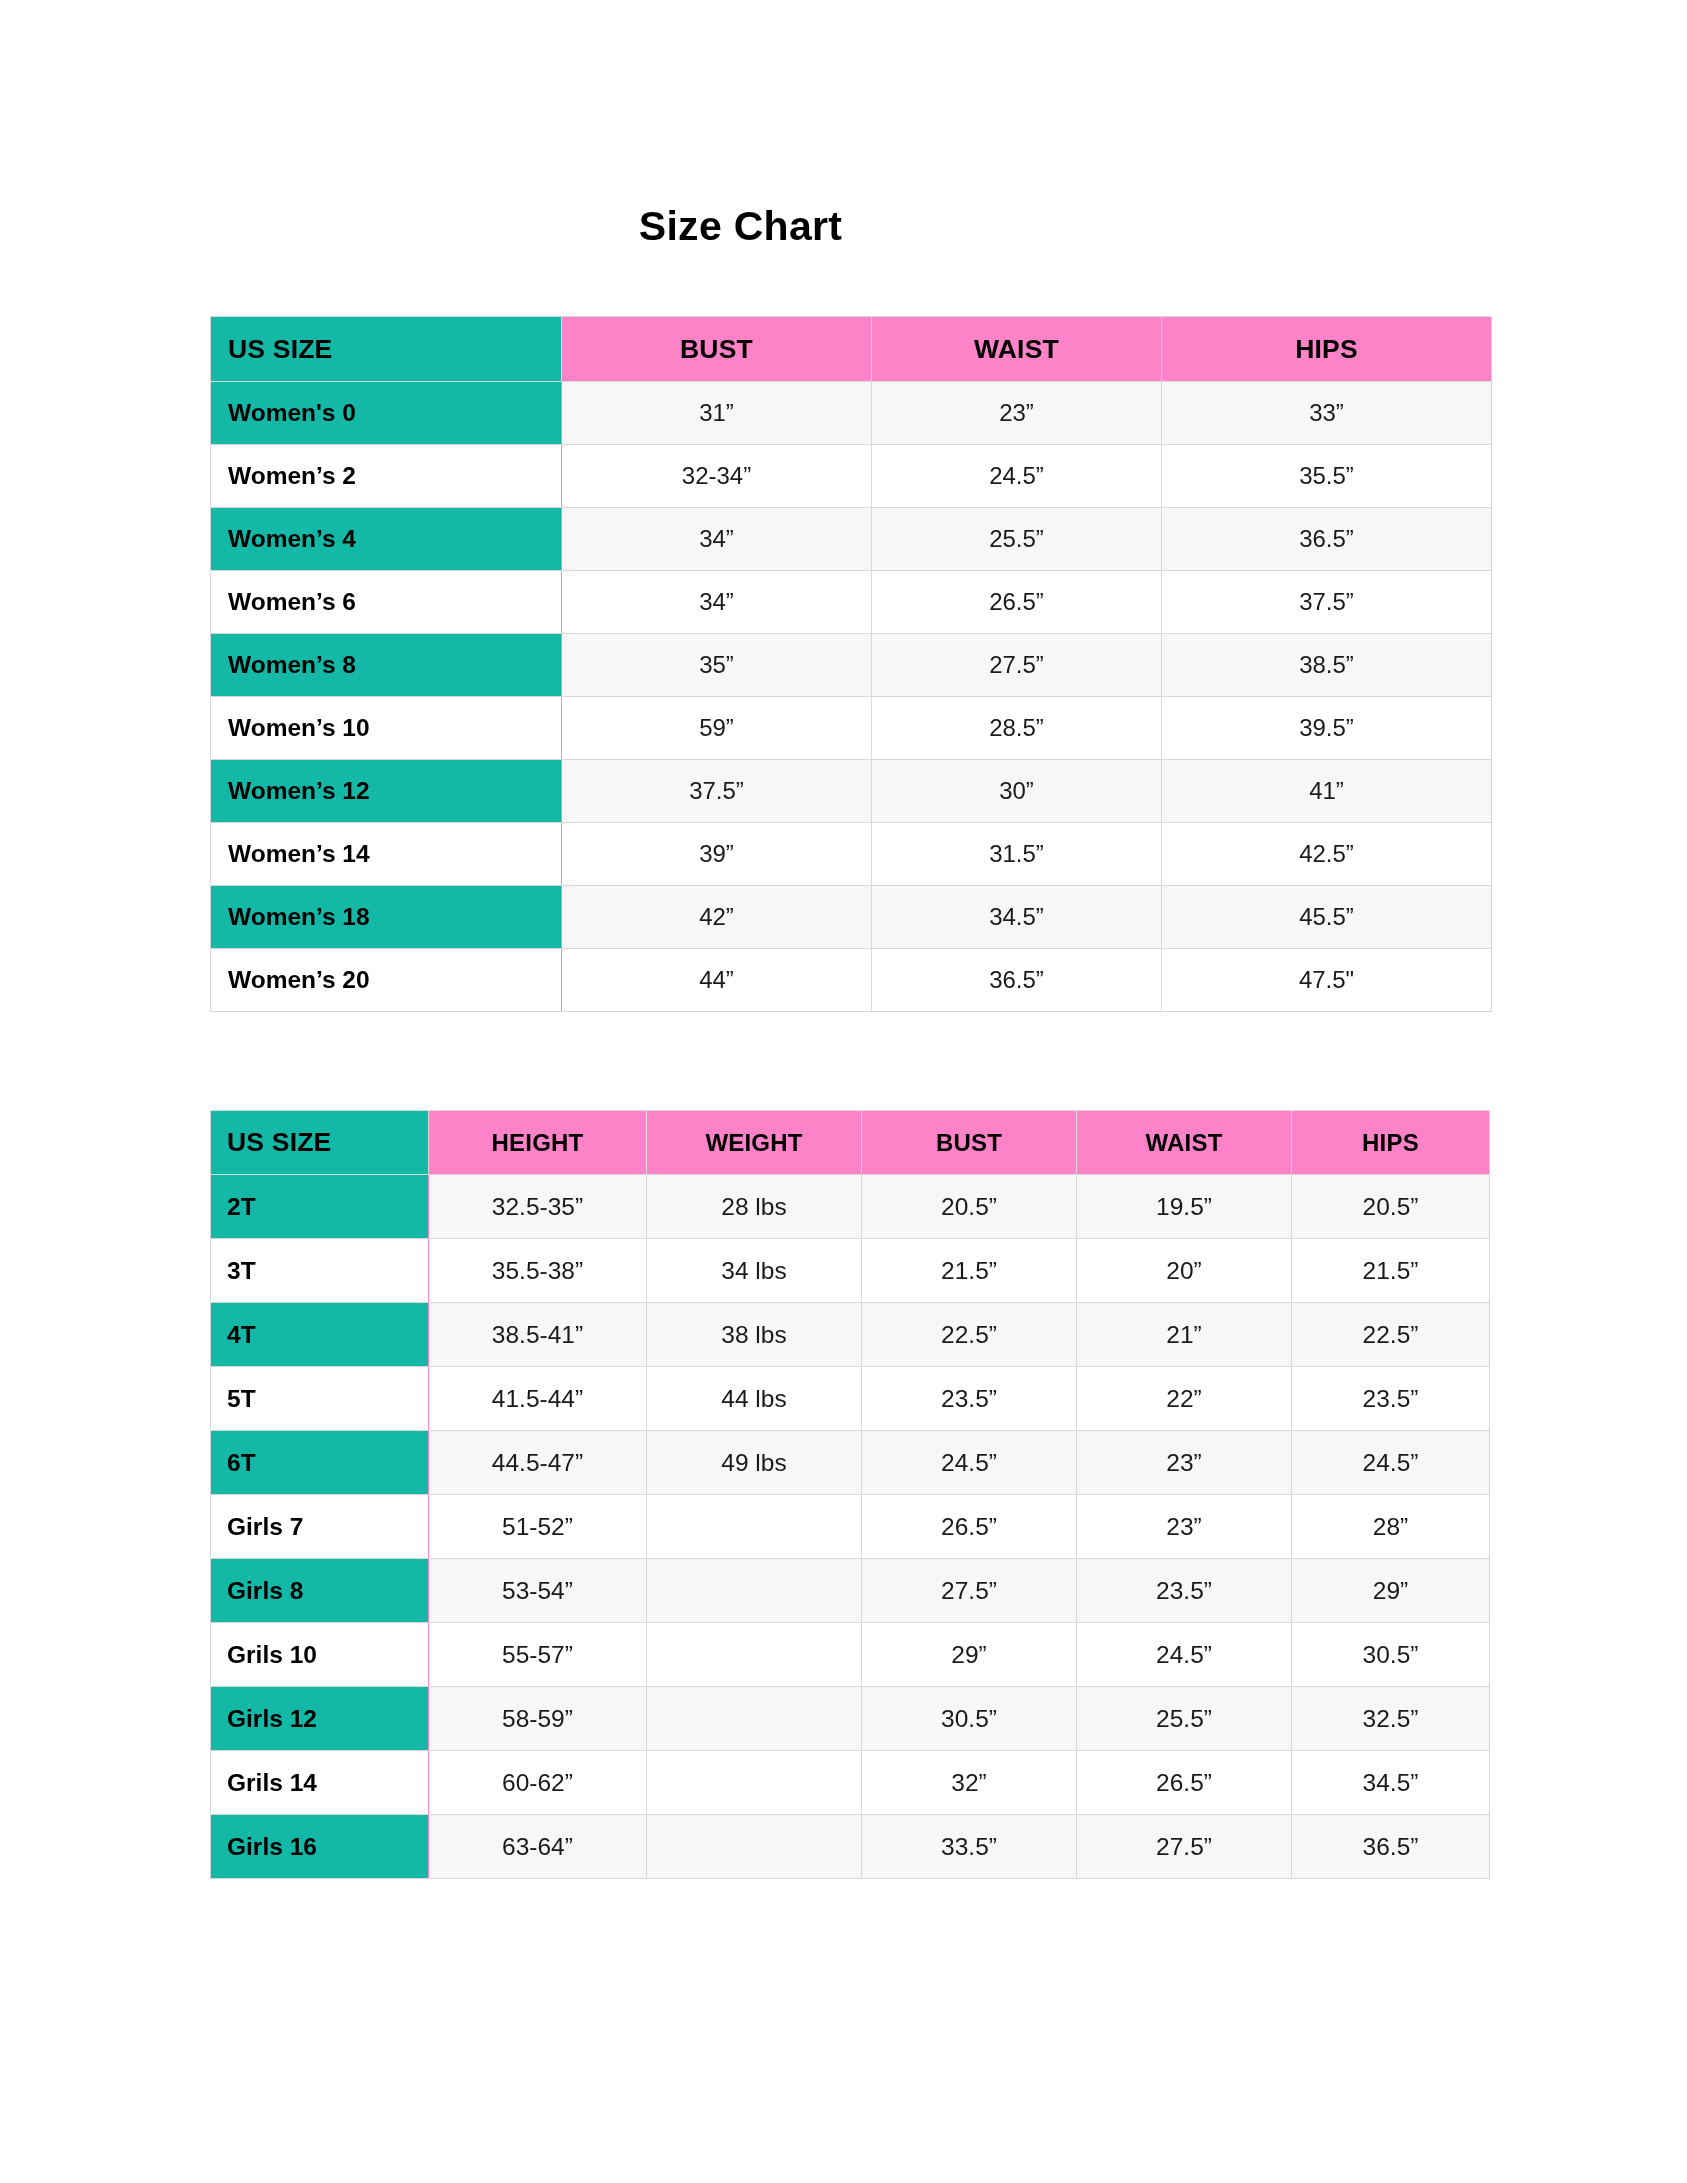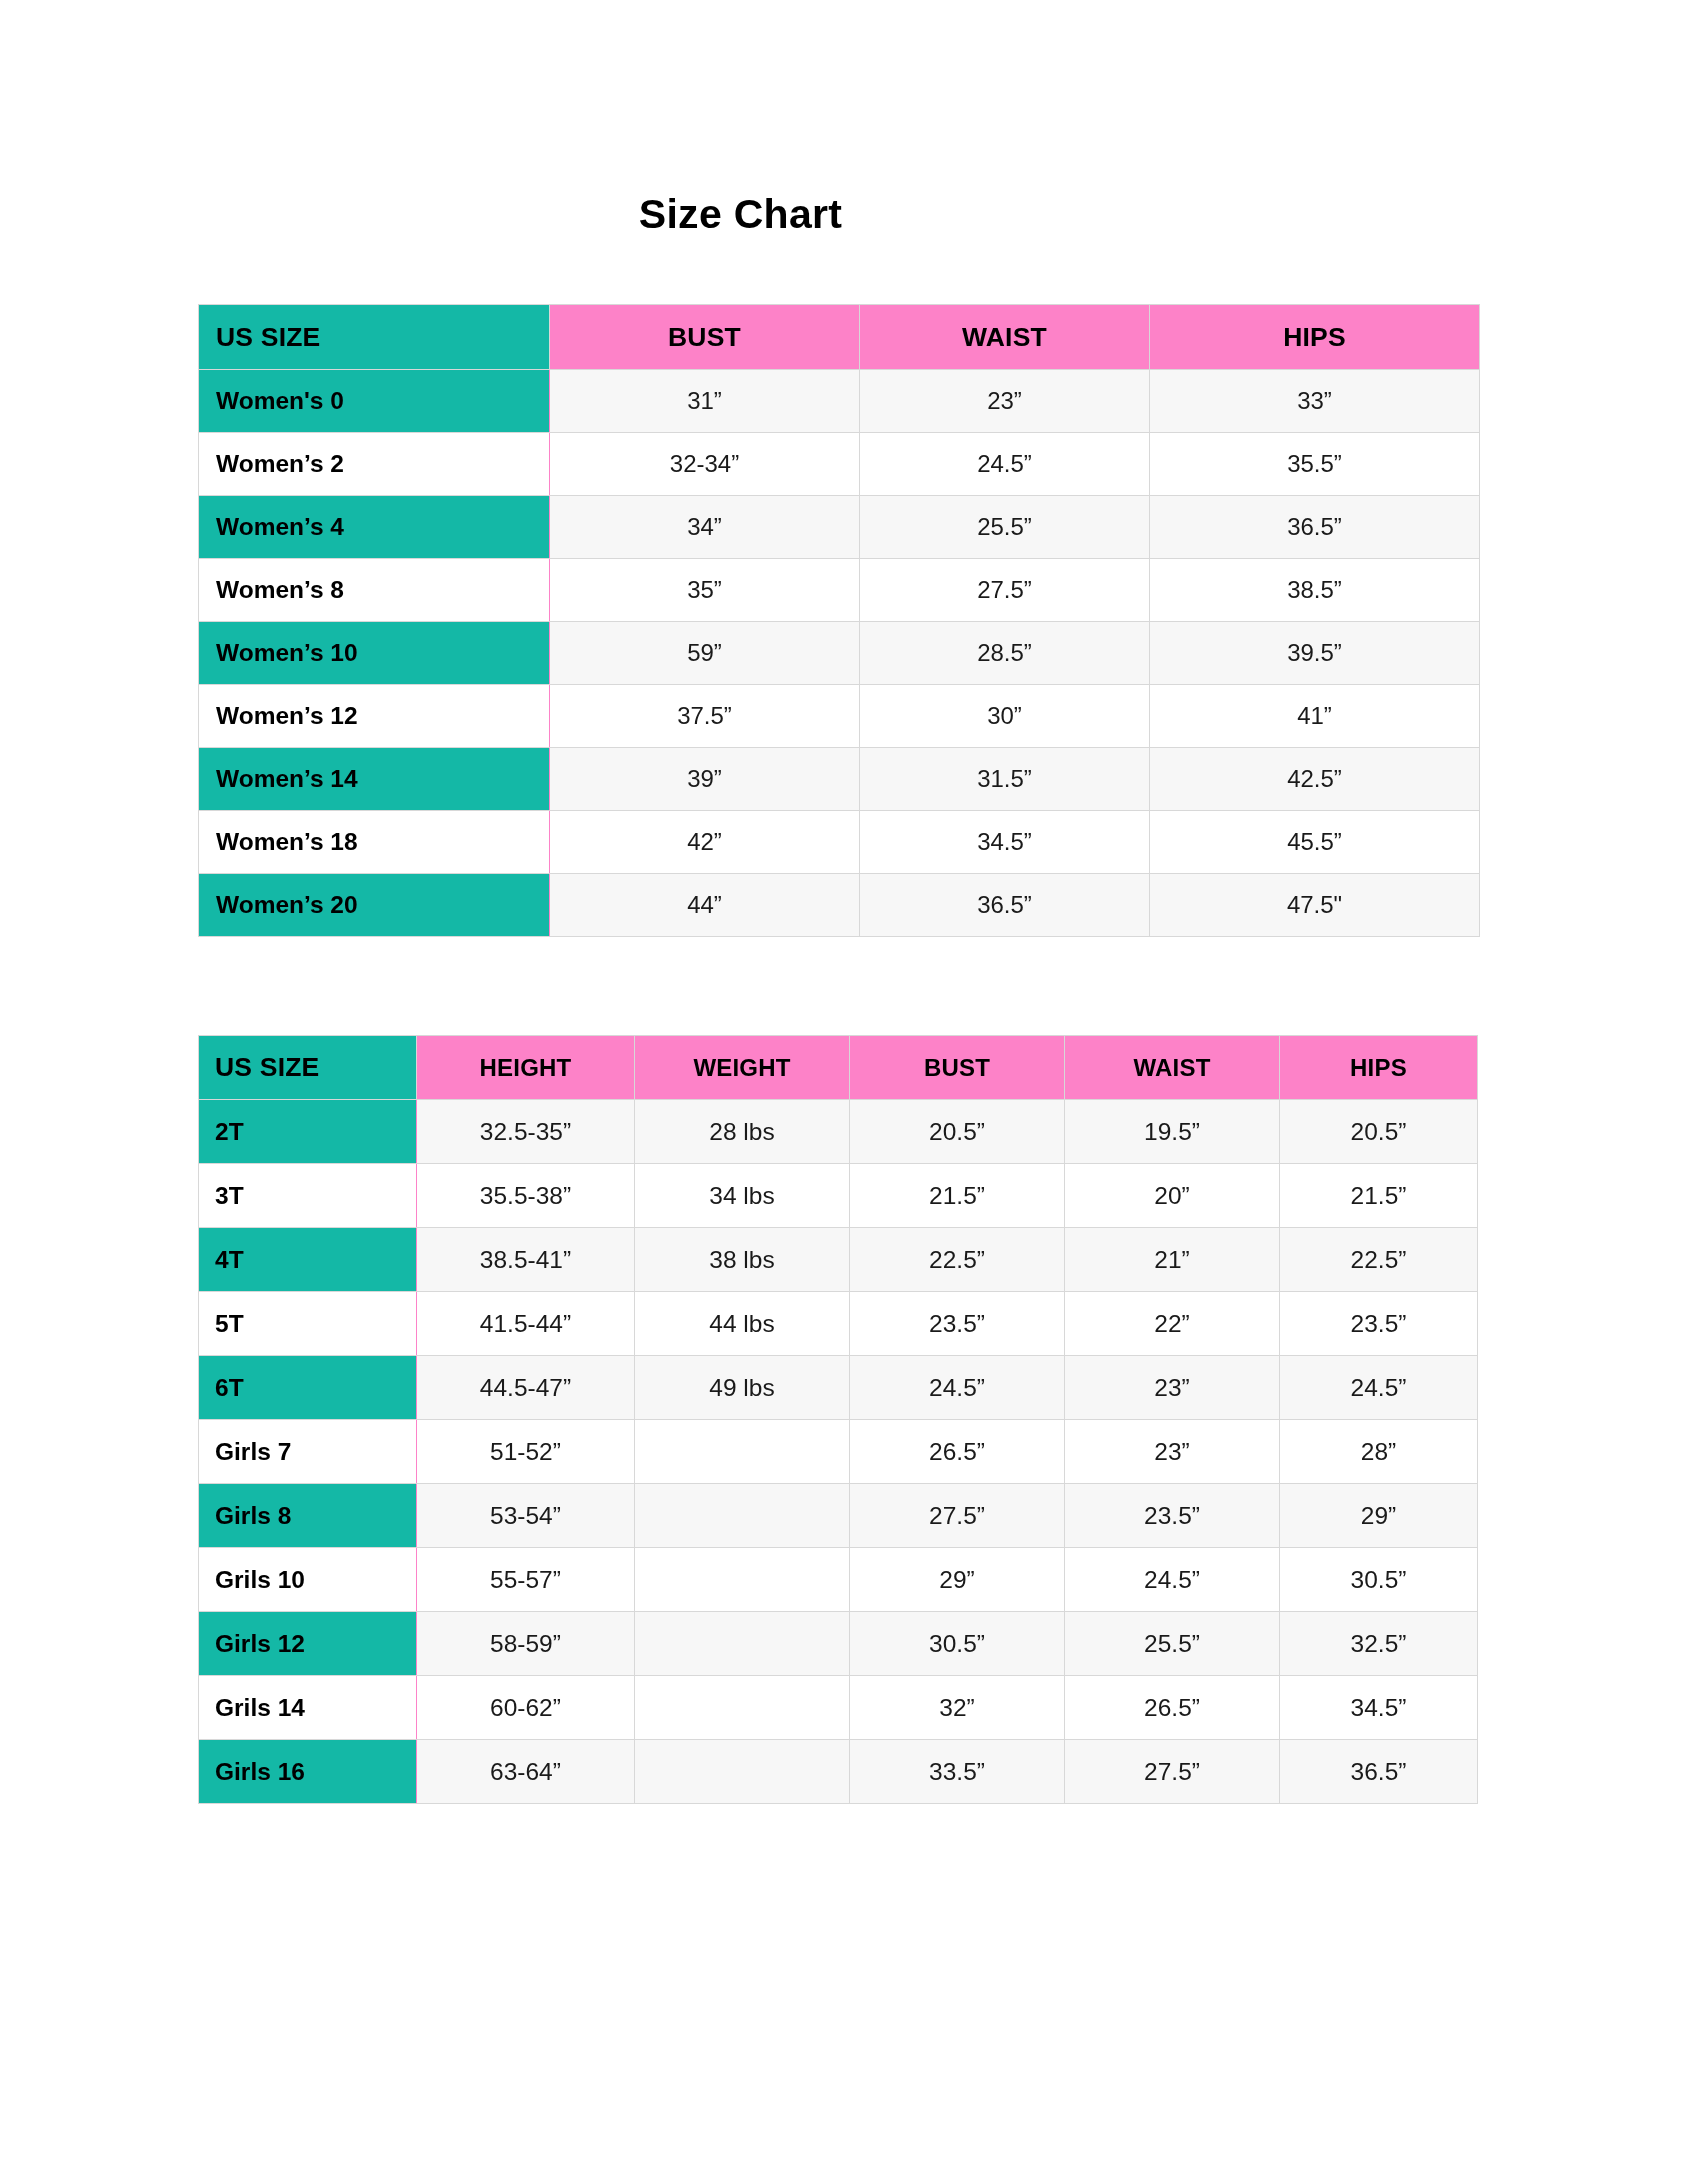--- a/index.html
+++ b/index.html
@@ -12,21 +12,21 @@
     height: 2183px;
     font-family: "Liberation Sans", sans-serif;
     color: #111111;
     -webkit-font-smoothing: antialiased;
   }
   .page {
     width: 1514px;
     height: 2183px;
     position: relative;
     box-sizing: border-box;
-    padding: 0;
+    padding: 12px;
   }
   .title {
     text-align: center;
     font-size: 41px;
     font-weight: 700;
     letter-spacing: 0.3px;
     color: #000000;
     margin: 0;
     padding-top: 191px;
     padding-right: 33px;
@@ -138,20 +138,26 @@
             <td class="first">Women’s 2</td>
             <td>32-34”</td>
             <td>24.5”</td>
             <td>35.5”</td>
           </tr>
           <tr>
             <td class="first">Women’s 4</td>
             <td>34”</td>
             <td>25.5”</td>
             <td>36.5”</td>
+          </tr>
+          <tr>
+            <td class="first">Women’s 6</td>
+            <td>34”</td>
+            <td>26.5”</td>
+            <td>37.5”</td>
           </tr>
           <tr>
             <td class="first">Women’s 8</td>
             <td>35”</td>
             <td>27.5”</td>
             <td>38.5”</td>
           </tr>
           <tr>
             <td class="first">Women’s 10</td>
             <td>59”</td>

